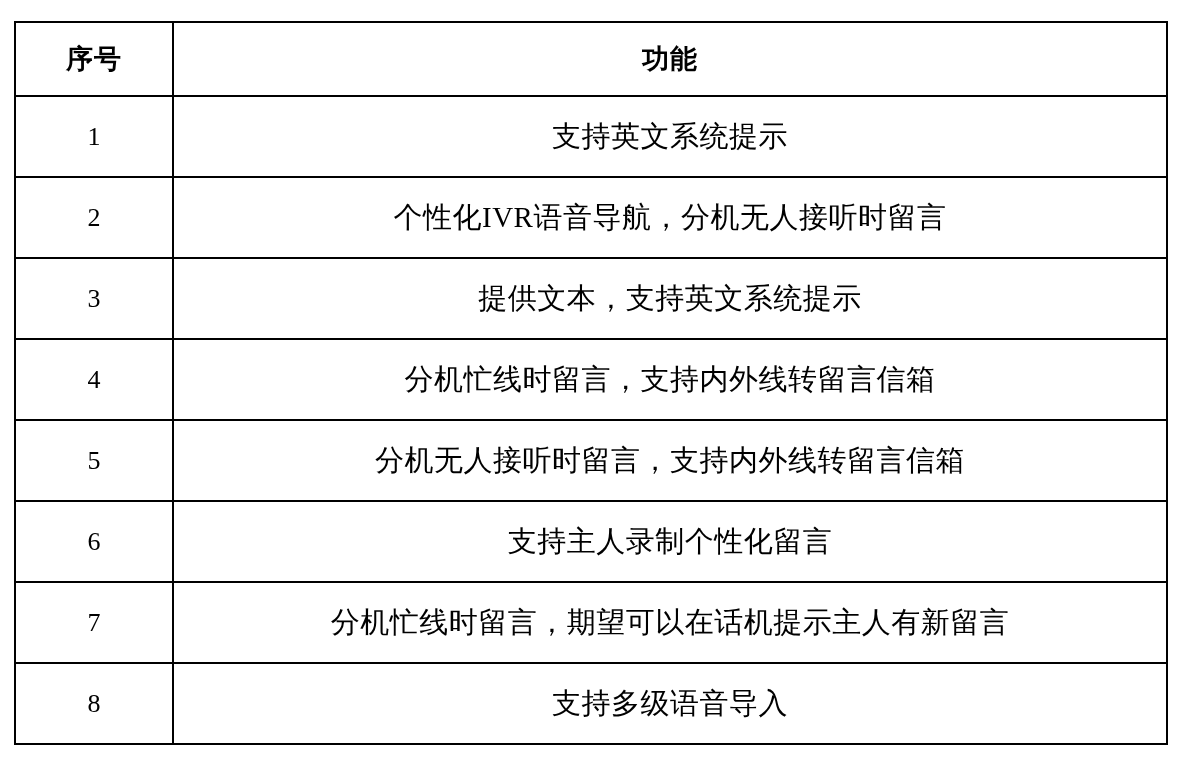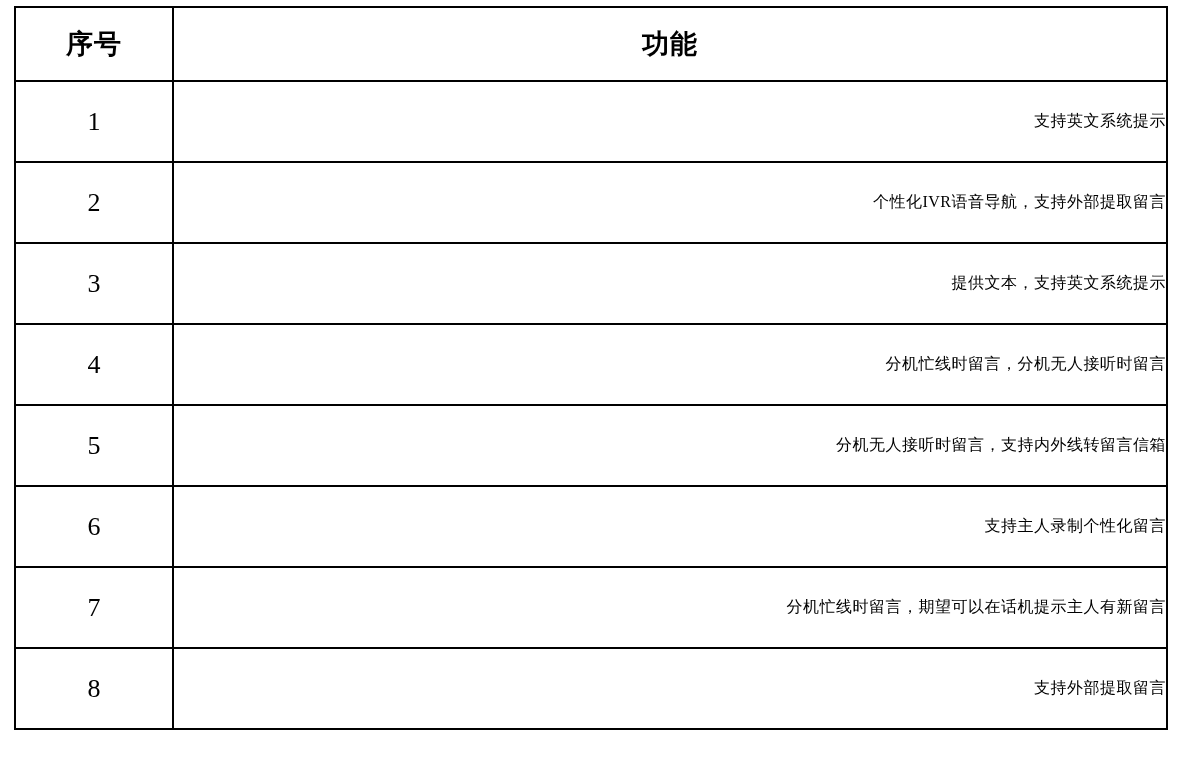--- a/index.html
+++ b/index.html
@@ -12,21 +12,21 @@
     height: 770px;
     font-family: "Liberation Serif", "DejaVu Serif", serif;
     color: #000000;
     overflow: hidden;
   }
   .page {
     width: 1180px;
     height: 770px;
     position: relative;
     box-sizing: border-box;
-    padding: 6px 14px 10px 14px;
+    padding: 21px 14px 10px 14px;
   }
   table.feature-table {
     border-collapse: collapse;
     table-layout: fixed;
     width: 1152px;
     margin: 0;
     border: 2px solid #000000;
   }
   table.feature-table col.col-index { width: 158px; }
   table.feature-table col.col-feature { width: 994px; }
@@ -46,22 +46,22 @@
     font-family: "Liberation Sans", "DejaVu Sans", sans-serif;
   }
   td.index-cell {
     height: 79px;
     text-align: center;
     font-size: 26px;
     font-family: "Liberation Serif", "DejaVu Serif", serif;
   }
   td.feature-cell {
     height: 79px;
-    text-align: right;
-    font-size: 16px;
+    text-align: center;
+    font-size: 29px;
     padding-left: 18px;
     font-family: "Liberation Serif", "DejaVu Serif", serif;
     letter-spacing: 0.5px;
   }
 </style>
 </head>
 <body>
 
 <div class="page">
   <table class="feature-table">
@@ -75,41 +75,41 @@
         <th class="head-cell">功能</th>
       </tr>
     </thead>
     <tbody>
       <tr>
         <td class="index-cell">1</td>
         <td class="feature-cell">支持英文系统提示</td>
       </tr>
       <tr>
         <td class="index-cell">2</td>
-        <td class="feature-cell">个性化IVR语音导航，支持外部提取留言</td>
+        <td class="feature-cell">个性化IVR语音导航，分机无人接听时留言</td>
       </tr>
       <tr>
         <td class="index-cell">3</td>
         <td class="feature-cell">提供文本，支持英文系统提示</td>
       </tr>
       <tr>
         <td class="index-cell">4</td>
-        <td class="feature-cell">分机忙线时留言，分机无人接听时留言</td>
+        <td class="feature-cell">分机忙线时留言，支持内外线转留言信箱</td>
       </tr>
       <tr>
         <td class="index-cell">5</td>
         <td class="feature-cell">分机无人接听时留言，支持内外线转留言信箱</td>
       </tr>
       <tr>
         <td class="index-cell">6</td>
         <td class="feature-cell">支持主人录制个性化留言</td>
       </tr>
       <tr>
         <td class="index-cell">7</td>
         <td class="feature-cell">分机忙线时留言，期望可以在话机提示主人有新留言</td>
       </tr>
       <tr>
         <td class="index-cell">8</td>
-        <td class="feature-cell">支持外部提取留言</td>
+        <td class="feature-cell">支持多级语音导入</td>
       </tr>
     </tbody>
   </table>
 </div>
 
 </body></html>

